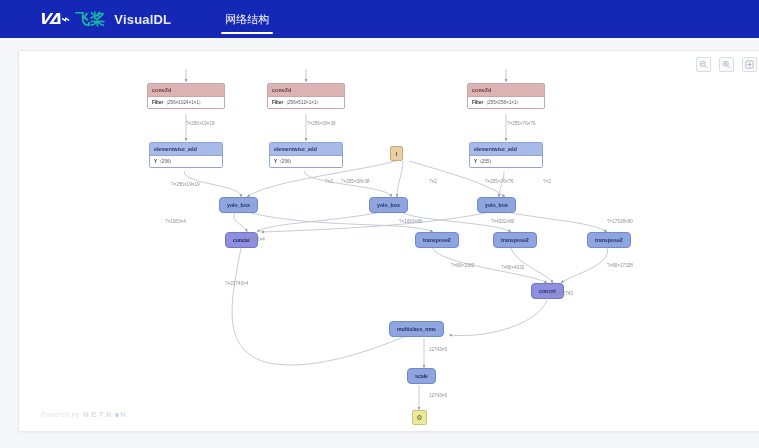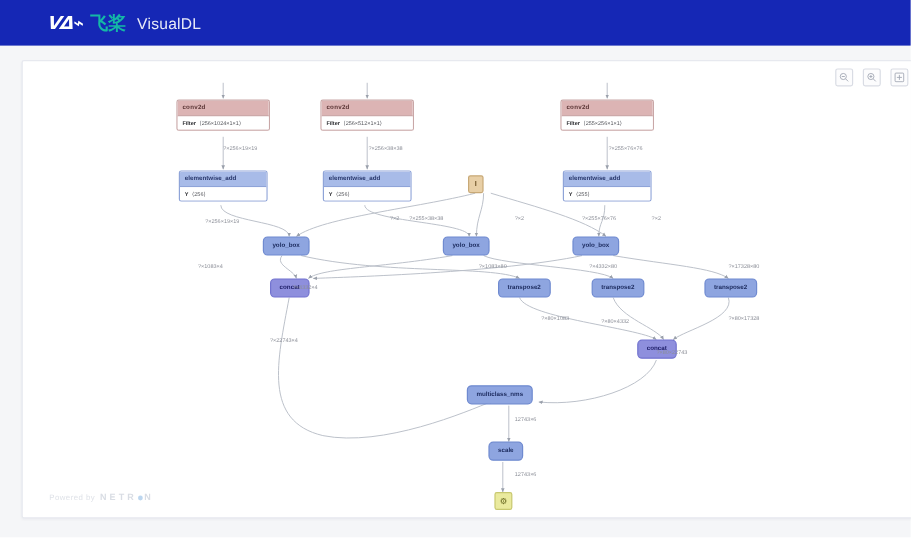--- a/index.html
+++ b/index.html
@@ -19,21 +19,21 @@
     display: flex; align-items: center;
   }
   .logo-wrap { display: flex; align-items: center; margin-left: 40px; gap: 6px; }
   .logo-mark {
     font-family: "DejaVu Sans", sans-serif;
     color: #ffffff; font-size: 15px; font-weight: bold;
     font-style: italic; letter-spacing: -1px;
     transform: skewX(-8deg);
   }
   .logo-cn { color: #14b8a6; font-size: 15px; font-weight: bold; letter-spacing: 0px; }
-  .logo-text { color: #e8eaf7; font-size: 13px; font-weight: 400; margin-left: 3px; letter-spacing: .2px; }
+  .logo-text { color: #e8eaf7; font-size: 13px; font-weight: 700; margin-left: 3px; letter-spacing: .2px; }
   .nav { display: flex; align-items: center; height: 38px; margin-left: 50px; }
   .nav-item {
     position: relative; color: #ffffff; font-size: 11px;
     height: 38px; display: flex; align-items: center; padding: 0 4px;
     cursor: pointer;
   }
   .nav-item.active::after {
     content: ""; position: absolute; left: 0; right: 0; bottom: 4px;
     height: 2px; background: #ffffff; border-radius: 1px;
   }
@@ -163,20 +163,23 @@
 <body>
 
 <div id="app">
 
   <div class="header">
     <div class="logo-wrap">
       <span class="logo-mark">ᐯᐃ⌁</span>
       <span class="logo-cn">飞桨</span>
       <span class="logo-text">VisualDL</span>
     </div>
+    <div class="nav">
+      <div class="nav-item active">网络结构</div>
+    </div>
   </div>
 
   <div class="card">
 
     <div class="toolbar">
       <div class="tool-btn">
         <svg width="9" height="9" viewBox="0 0 12 12" fill="none" stroke="#a2a7b3" stroke-width="1">
           <circle cx="5" cy="5" r="3.4"></circle>
             <line x1="7.6" y1="7.6" x2="10.4" y2="10.4"></line>
           <line x1="3.3" y1="5" x2="6.7" y2="5"></line>

